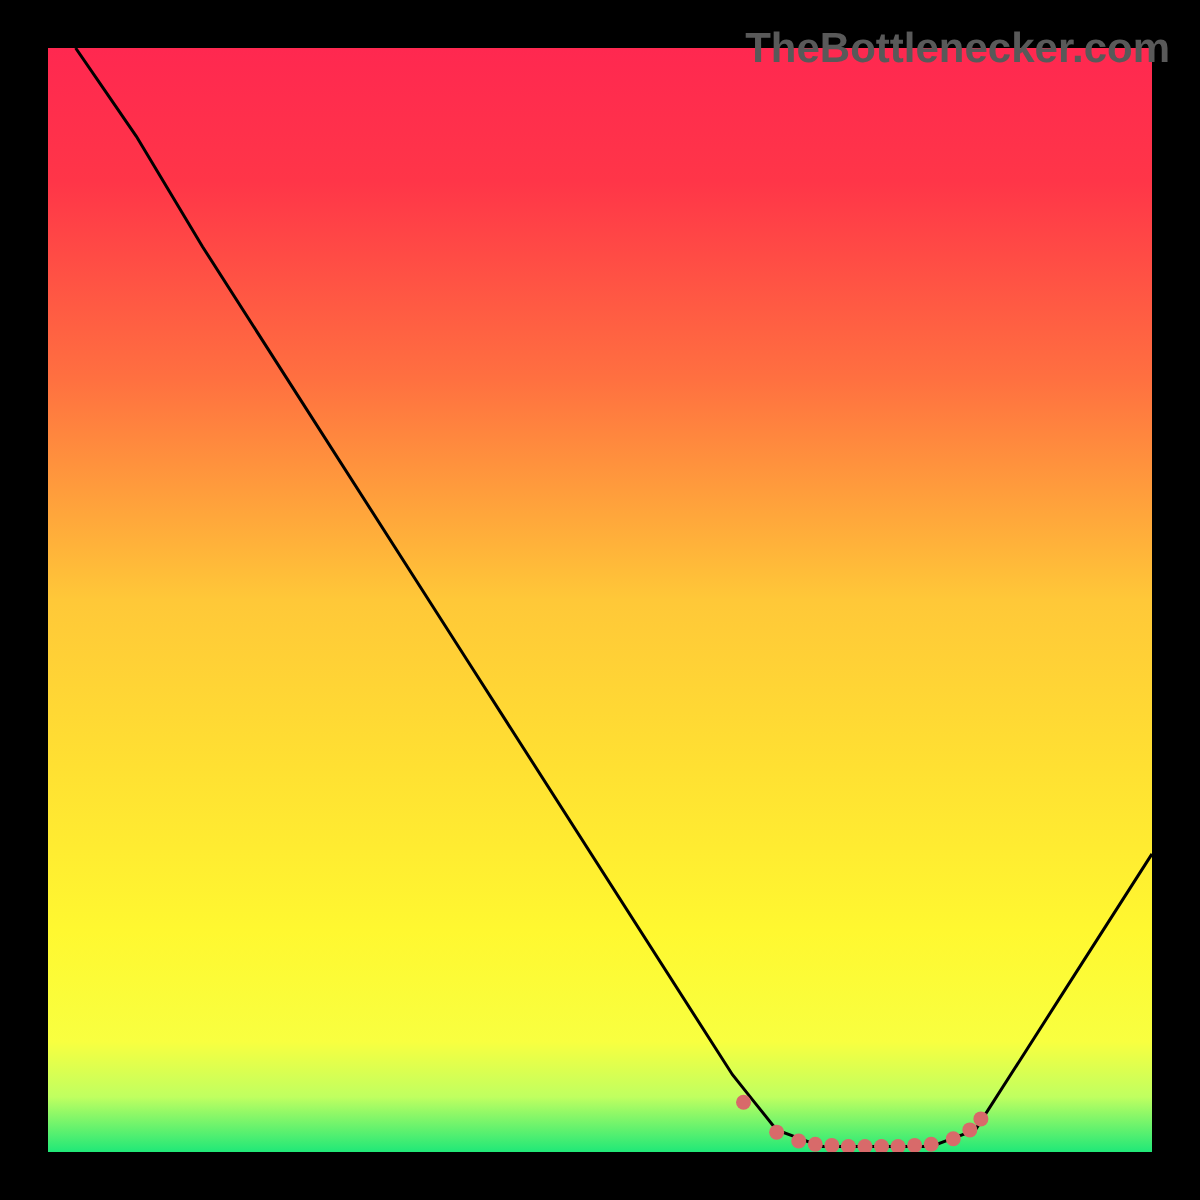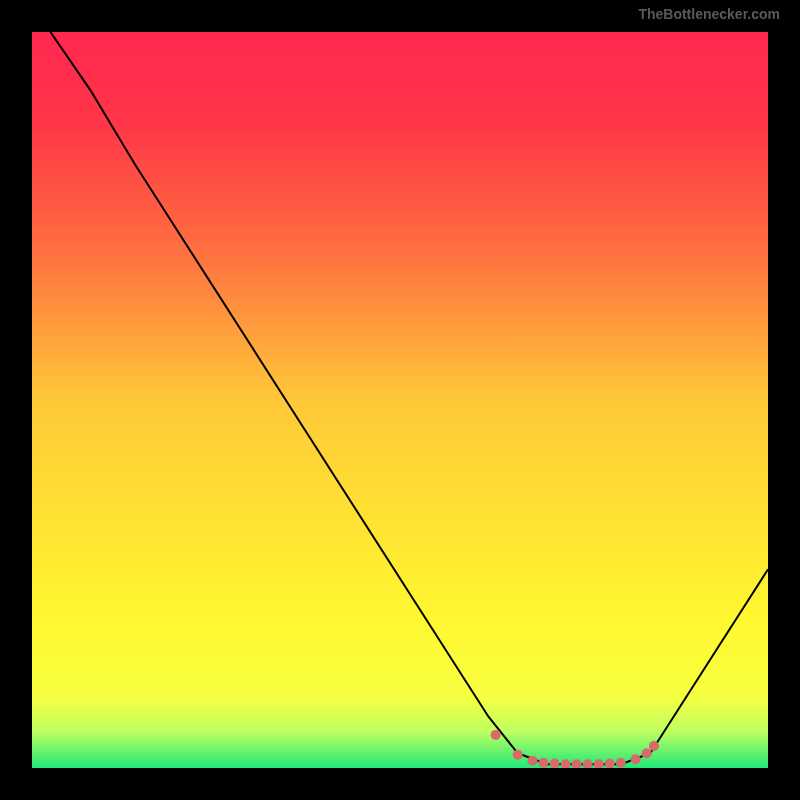--- a/index.html
+++ b/index.html
@@ -6,24 +6,24 @@
     margin: 0;
     padding: 0;
     background: #000;
     width: 800px;
     height: 800px;
     position: relative;
     font-family: Arial, sans-serif;
   }
   .watermark {
     position: absolute;
-    top: 6px;
+    top: 16px;
     right: 20px;
     color: #595959;
-    font-size: 14px;
+    font-size: 28px;
     font-weight: bold;
     z-index: 10;
     text-align: right;
   }
   .plot-area {
     position: absolute;
     left: 32px;
     top: 32px;
     width: 736px;
     height: 736px;

